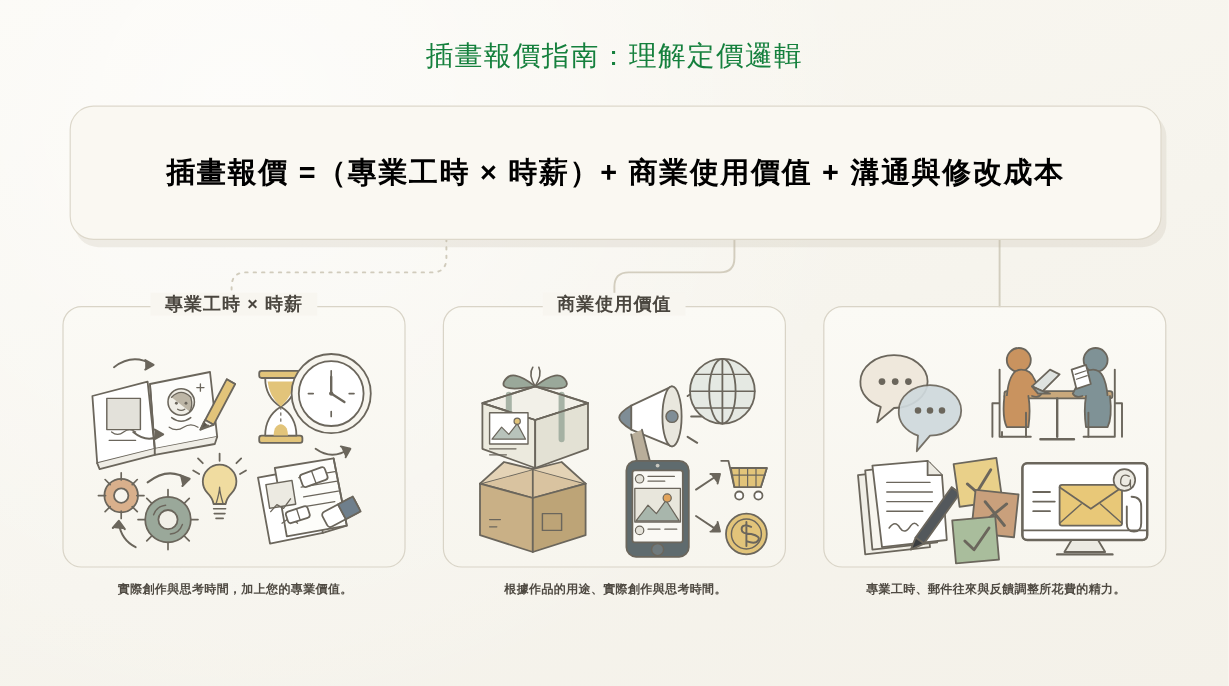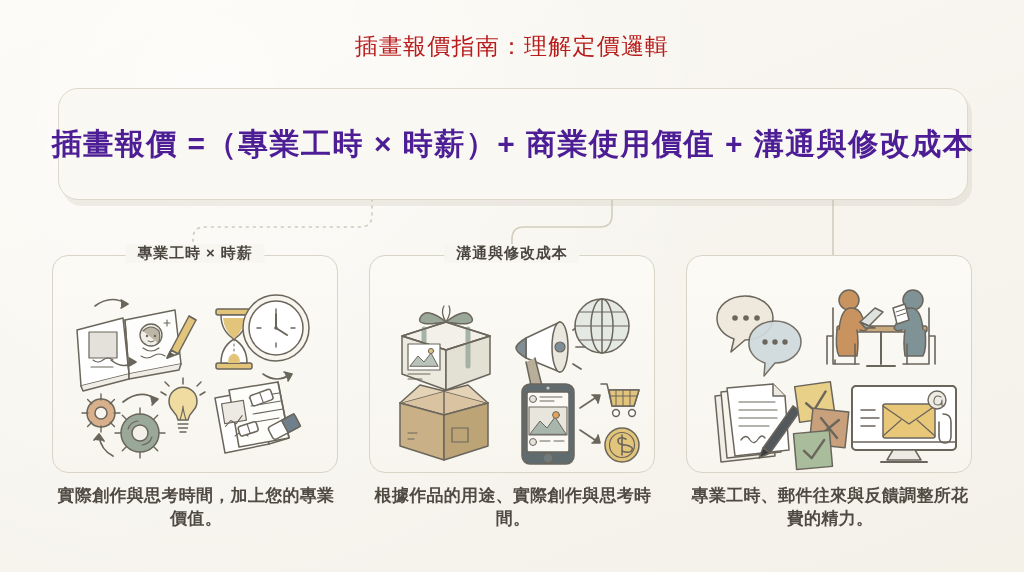--- a/index.html
+++ b/index.html
@@ -30,21 +30,21 @@
 
   
   .page-title {
     position: absolute;
     top: 31px;
     left: 0;
     width: 1024px;
     text-align: center;
     font-size: 23px;
     letter-spacing: 1.2px;
-    color: #b91c1c;
+    color: #15803d;
     font-weight: 500;
     z-index: 5;
   }
 
   
   .formula-box {
     position: absolute;
     left: 58px;
     top: 88px;
     width: 908px;
@@ -52,23 +52,23 @@
     background: #faf8f2;
     border: 1.4px solid #ddd8cb;
     border-radius: 20px;
     box-shadow: 4px 6px 0 rgba(190,183,166,0.22);
     display: flex;
     align-items: center;
     justify-content: center;
     z-index: 4;
   }
   .formula-text {
-    font-size: 30px;
+    font-size: 24px;
     letter-spacing: 1.5px;
-    color: #4c1d95;
+    color: #000000;
     font-weight: 700;
     white-space: nowrap;
   }
 
   
   .connectors {
     position: absolute;
     left: 0;
     top: 0;
     width: 1024px;
@@ -116,21 +116,21 @@
     top: 22px;
     width: 266px;
     height: 186px;
   }
   .card-caption {
     position: absolute;
     top: 228px;
     left: 0;
     width: 286px;
     text-align: center;
-    font-size: 17px;
+    font-size: 10px;
     letter-spacing: 0.3px;
     color: #4f4a42;
     font-weight: 700;
     font-family: Liberation Mono, monospace;
   }
   svg { display: block; overflow: visible; }
 </style>
 </head>
 <body>
 
@@ -278,21 +278,21 @@
               </g>
             </g>
 
           </g>
         </svg>
       </div>
       <div class="card-caption">實際創作與思考時間，加上您的專業價值。</div>
     </div>
 
     <div class="card">
-      <div class="card-title">溝通與修改成本</div>
+      <div class="card-title">商業使用價值</div>
       <div class="card-art">
         <svg viewBox="0 0 266 186" width="266" height="186">
           <g stroke="#6b665c" stroke-width="1.5" fill="none" stroke-linecap="round" stroke-linejoin="round">
 
             <g>
               <path d="M22 58 L66 44 L110 58 L66 72 Z" fill="#f2f0e8"></path>
               <path d="M22 58 L22 96 L66 112 L66 72 Z" fill="#eceade"></path>
               <path d="M110 58 L110 96 L66 112 L66 72 Z" fill="#e3e1d4"></path>
               <path d="M88 51 L88 88 M44 51 L44 88" stroke="#9aa89a" stroke-width="5" fill="none" opacity="0.85"></path>
               <path d="M22 58 L66 44 L110 58 L66 72 Z" fill="none"></path>

